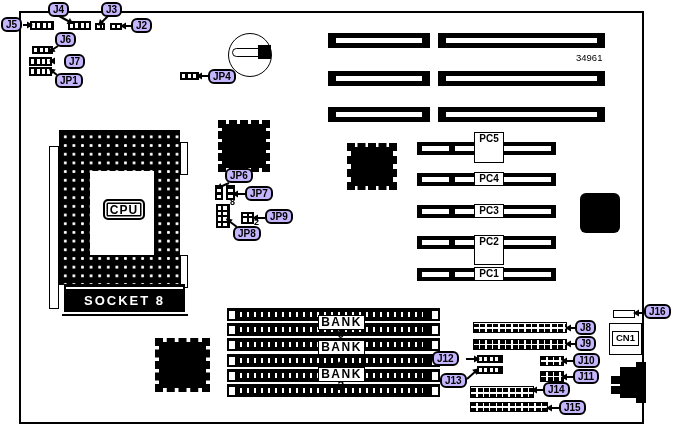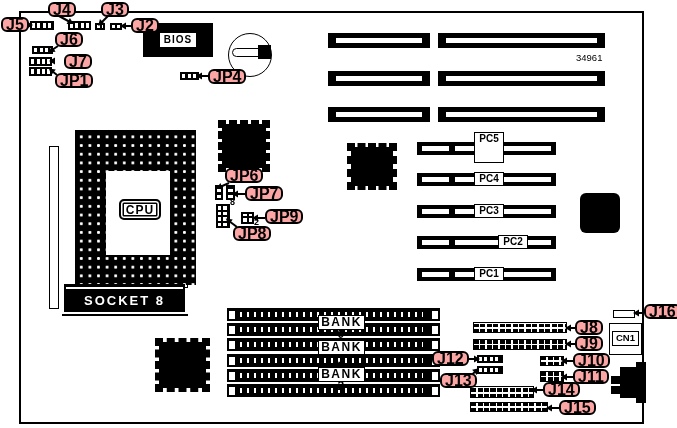--- a/index.html
+++ b/index.html
@@ -17,21 +17,21 @@
 
   
   .battery{position:absolute;left:228px;top:33px;width:44px;height:44px;border:1.5px solid #000;border-radius:50%;background:#fff;z-index:2;}
   .battery-bar{position:absolute;left:3px;top:14px;width:28px;height:9px;border:1.5px solid #000;border-radius:5px 0 0 5px;background:#fff;}
   .battery-cap{position:absolute;left:29px;top:11px;width:13px;height:14px;background:#000;}
 
   
   .lever{position:absolute;left:49px;top:146px;width:10px;height:163px;border:1.5px solid #000;background:#fff;z-index:1;}
   .tab{position:absolute;width:8px;height:33px;border:1.5px solid #000;background:#fff;z-index:1;}
   .tab1{left:180px;top:142px;} .tab2{left:180px;top:255px;}
-  .socket{position:absolute;left:75px;top:130px;width:121px;height:155px;background-color:#000;
+  .socket{position:absolute;left:59px;top:130px;width:121px;height:155px;background-color:#000;
     background-image:radial-gradient(circle,#fff 1.3px,rgba(0,0,0,0) 1.55px);
     background-size:8.6px 8.7px;background-position:2px 2.5px;z-index:2;}
   .socket-center{position:absolute;left:31px;top:41px;width:64px;height:84px;background:#fff;}
   .cpu-box{position:absolute;left:13px;top:28px;width:42px;height:21px;border:2px solid #000;border-radius:5px;
     box-shadow:inset 0 0 0 1.5px #fff, inset 0 0 0 3px #000;
     display:flex;align-items:center;justify-content:center;font-weight:bold;font-size:12px;letter-spacing:1px;}
   .socket8{position:absolute;left:64px;top:284px;width:121px;height:28px;background:#000;color:#fff;
     display:flex;align-items:center;justify-content:center;font-weight:bold;font-size:13px;letter-spacing:2px;padding-top:5px;z-index:3;}
   .socket8::before{content:'';position:absolute;top:3px;left:2px;right:2px;height:2px;background:#fff;}
   .socket8-underline{position:absolute;left:62px;top:314px;width:126px;height:2px;background:#000;}
@@ -79,33 +79,30 @@
   .jumper-v{border:2px solid #000;background-color:#fff;z-index:2;
     background-image:repeating-linear-gradient(0deg,rgba(0,0,0,0) 0 3px,#000 3px 5.5px);}
   .jumper-grid{border:2px solid #000;background-color:#fff;z-index:2;
     background-image:repeating-linear-gradient(90deg,rgba(0,0,0,0) 0 3.5px,#000 3.5px 5.5px),
                      repeating-linear-gradient(0deg,rgba(0,0,0,0) 0 3.5px,#000 3.5px 5.5px);}
 
   .chip{background:#000;background-clip:padding-box;border:4px dashed #000;z-index:2;}
   .chip-plain{background:#000;border-radius:6px;z-index:2;}
 
   
-  .callout{position:absolute;border:2px solid #000;border-radius:6px;background:#fca5a5;color:#000;
-    font-weight:bold;font-size:16px;line-height:11px;height:15px;padding:0 3px;white-space:nowrap;z-index:30;}
+  .callout{position:absolute;border:2px solid #000;border-radius:6px;background:#c4b5fd;color:#000;
+    font-weight:bold;font-size:10px;line-height:11px;height:15px;padding:0 3px;white-space:nowrap;z-index:30;}
   #lines{position:absolute;left:0;top:0;width:677px;height:428px;z-index:20;pointer-events:none;}
 </style>
 </head>
 <body>
 
 <div id="page">
   <div class="board"></div>
 
-  <div class="bios">
-    <span class="bios-label">BIOS</span>
-  </div>
 
   <div class="battery">
     <span class="battery-bar"></span>
     <span class="battery-cap"></span>
   </div>
 
   <div class="lever"></div>
   <div class="tab tab1"></div>
   <div class="tab tab2"></div>
   <div class="socket">
@@ -180,21 +177,21 @@
     <div class="abs isa" style="left: 438px; top: 71px; width: 167px; height: 15px;"></div>
     <div class="abs isa" style="left: 328px; top: 107px; width: 102px; height: 15px;"></div>
     <div class="abs isa" style="left: 438px; top: 107px; width: 167px; height: 15px;"></div>
     <div class="abs pci" style="left: 417px; top: 142px; width: 139px; height: 13px;"></div>
     <div class="abs pci-label" style="left: 474px; top: 132px; width: 30px; height: 31px;">PC5</div>
     <div class="abs pci" style="left: 417px; top: 173px; width: 139px; height: 13px;"></div>
     <div class="abs pci-label" style="left: 474px; top: 172px; width: 30px; height: 14px;">PC4</div>
     <div class="abs pci" style="left: 417px; top: 205px; width: 139px; height: 13px;"></div>
     <div class="abs pci-label" style="left: 474px; top: 204px; width: 30px; height: 14px;">PC3</div>
     <div class="abs pci" style="left: 417px; top: 236px; width: 139px; height: 13px;"></div>
-    <div class="abs pci-label" style="left: 498px; top: 235px; width: 30px; height: 14px;">PC2</div>
+    <div class="abs pci-label" style="left: 474px; top: 235px; width: 30px; height: 30px;">PC2</div>
     <div class="abs pci" style="left: 417px; top: 268px; width: 139px; height: 13px;"></div>
     <div class="abs pci-label" style="left: 474px; top: 267px; width: 30px; height: 14px;">PC1</div>
     <div class="abs simm" style="left: 227px; top: 308px; width: 213px; height: 13px;">
       <div class="simm-cap cap-l"></div>
       <div class="simm-cap cap-r"></div>
     </div>
     <div class="abs simm" style="left: 227px; top: 323px; width: 213px; height: 13px;">
       <div class="simm-cap cap-l"></div>
       <div class="simm-cap cap-r"></div>
     </div>

